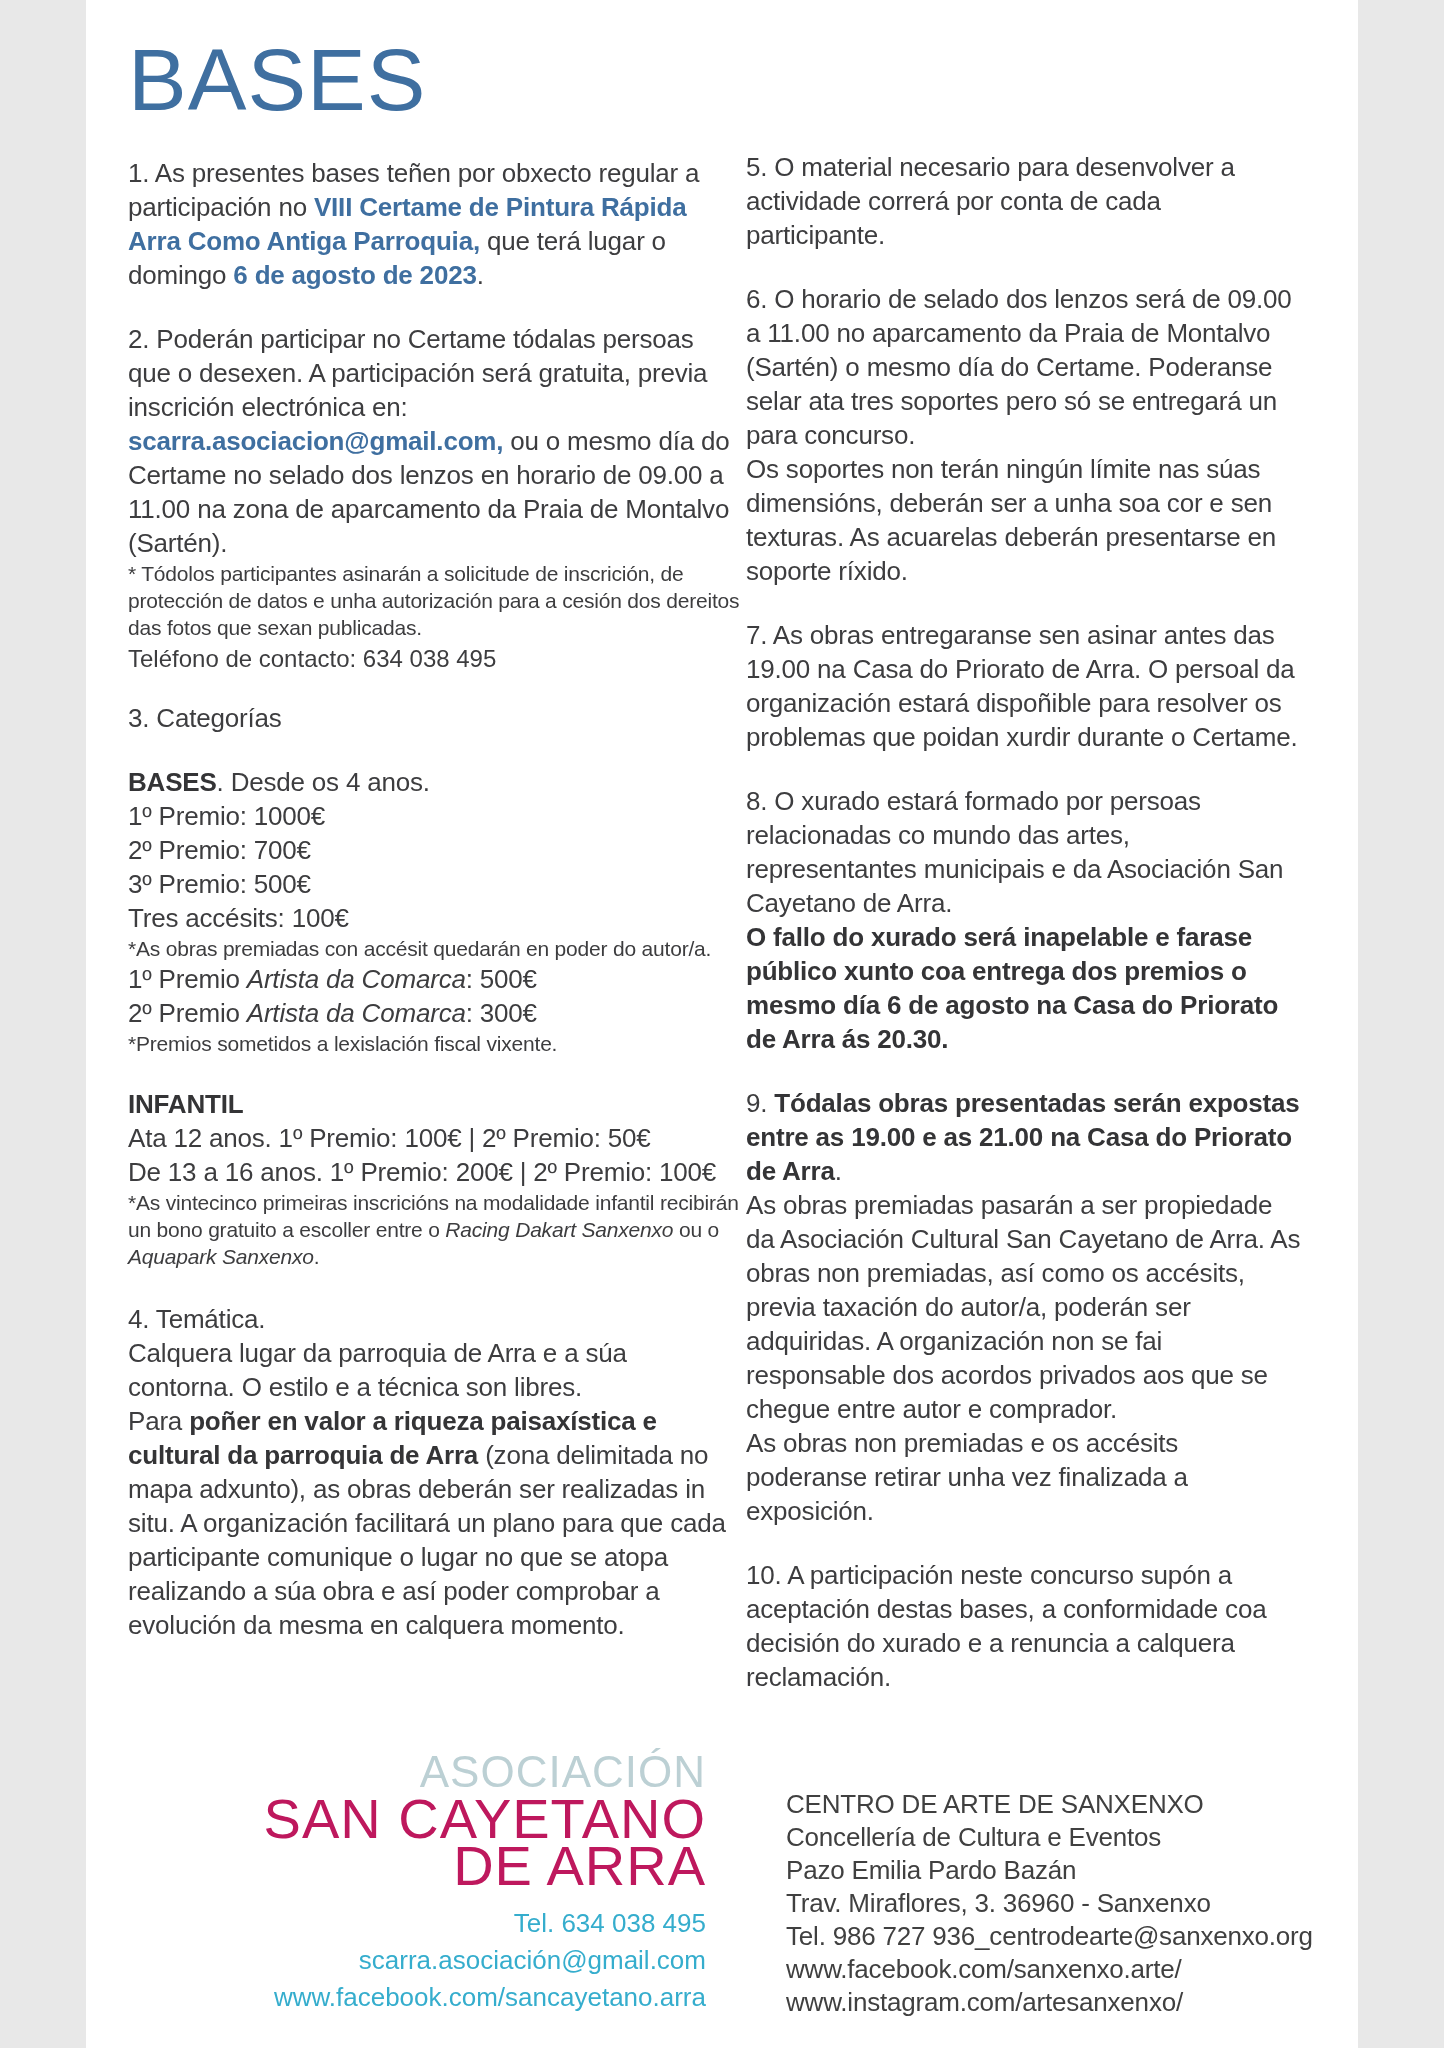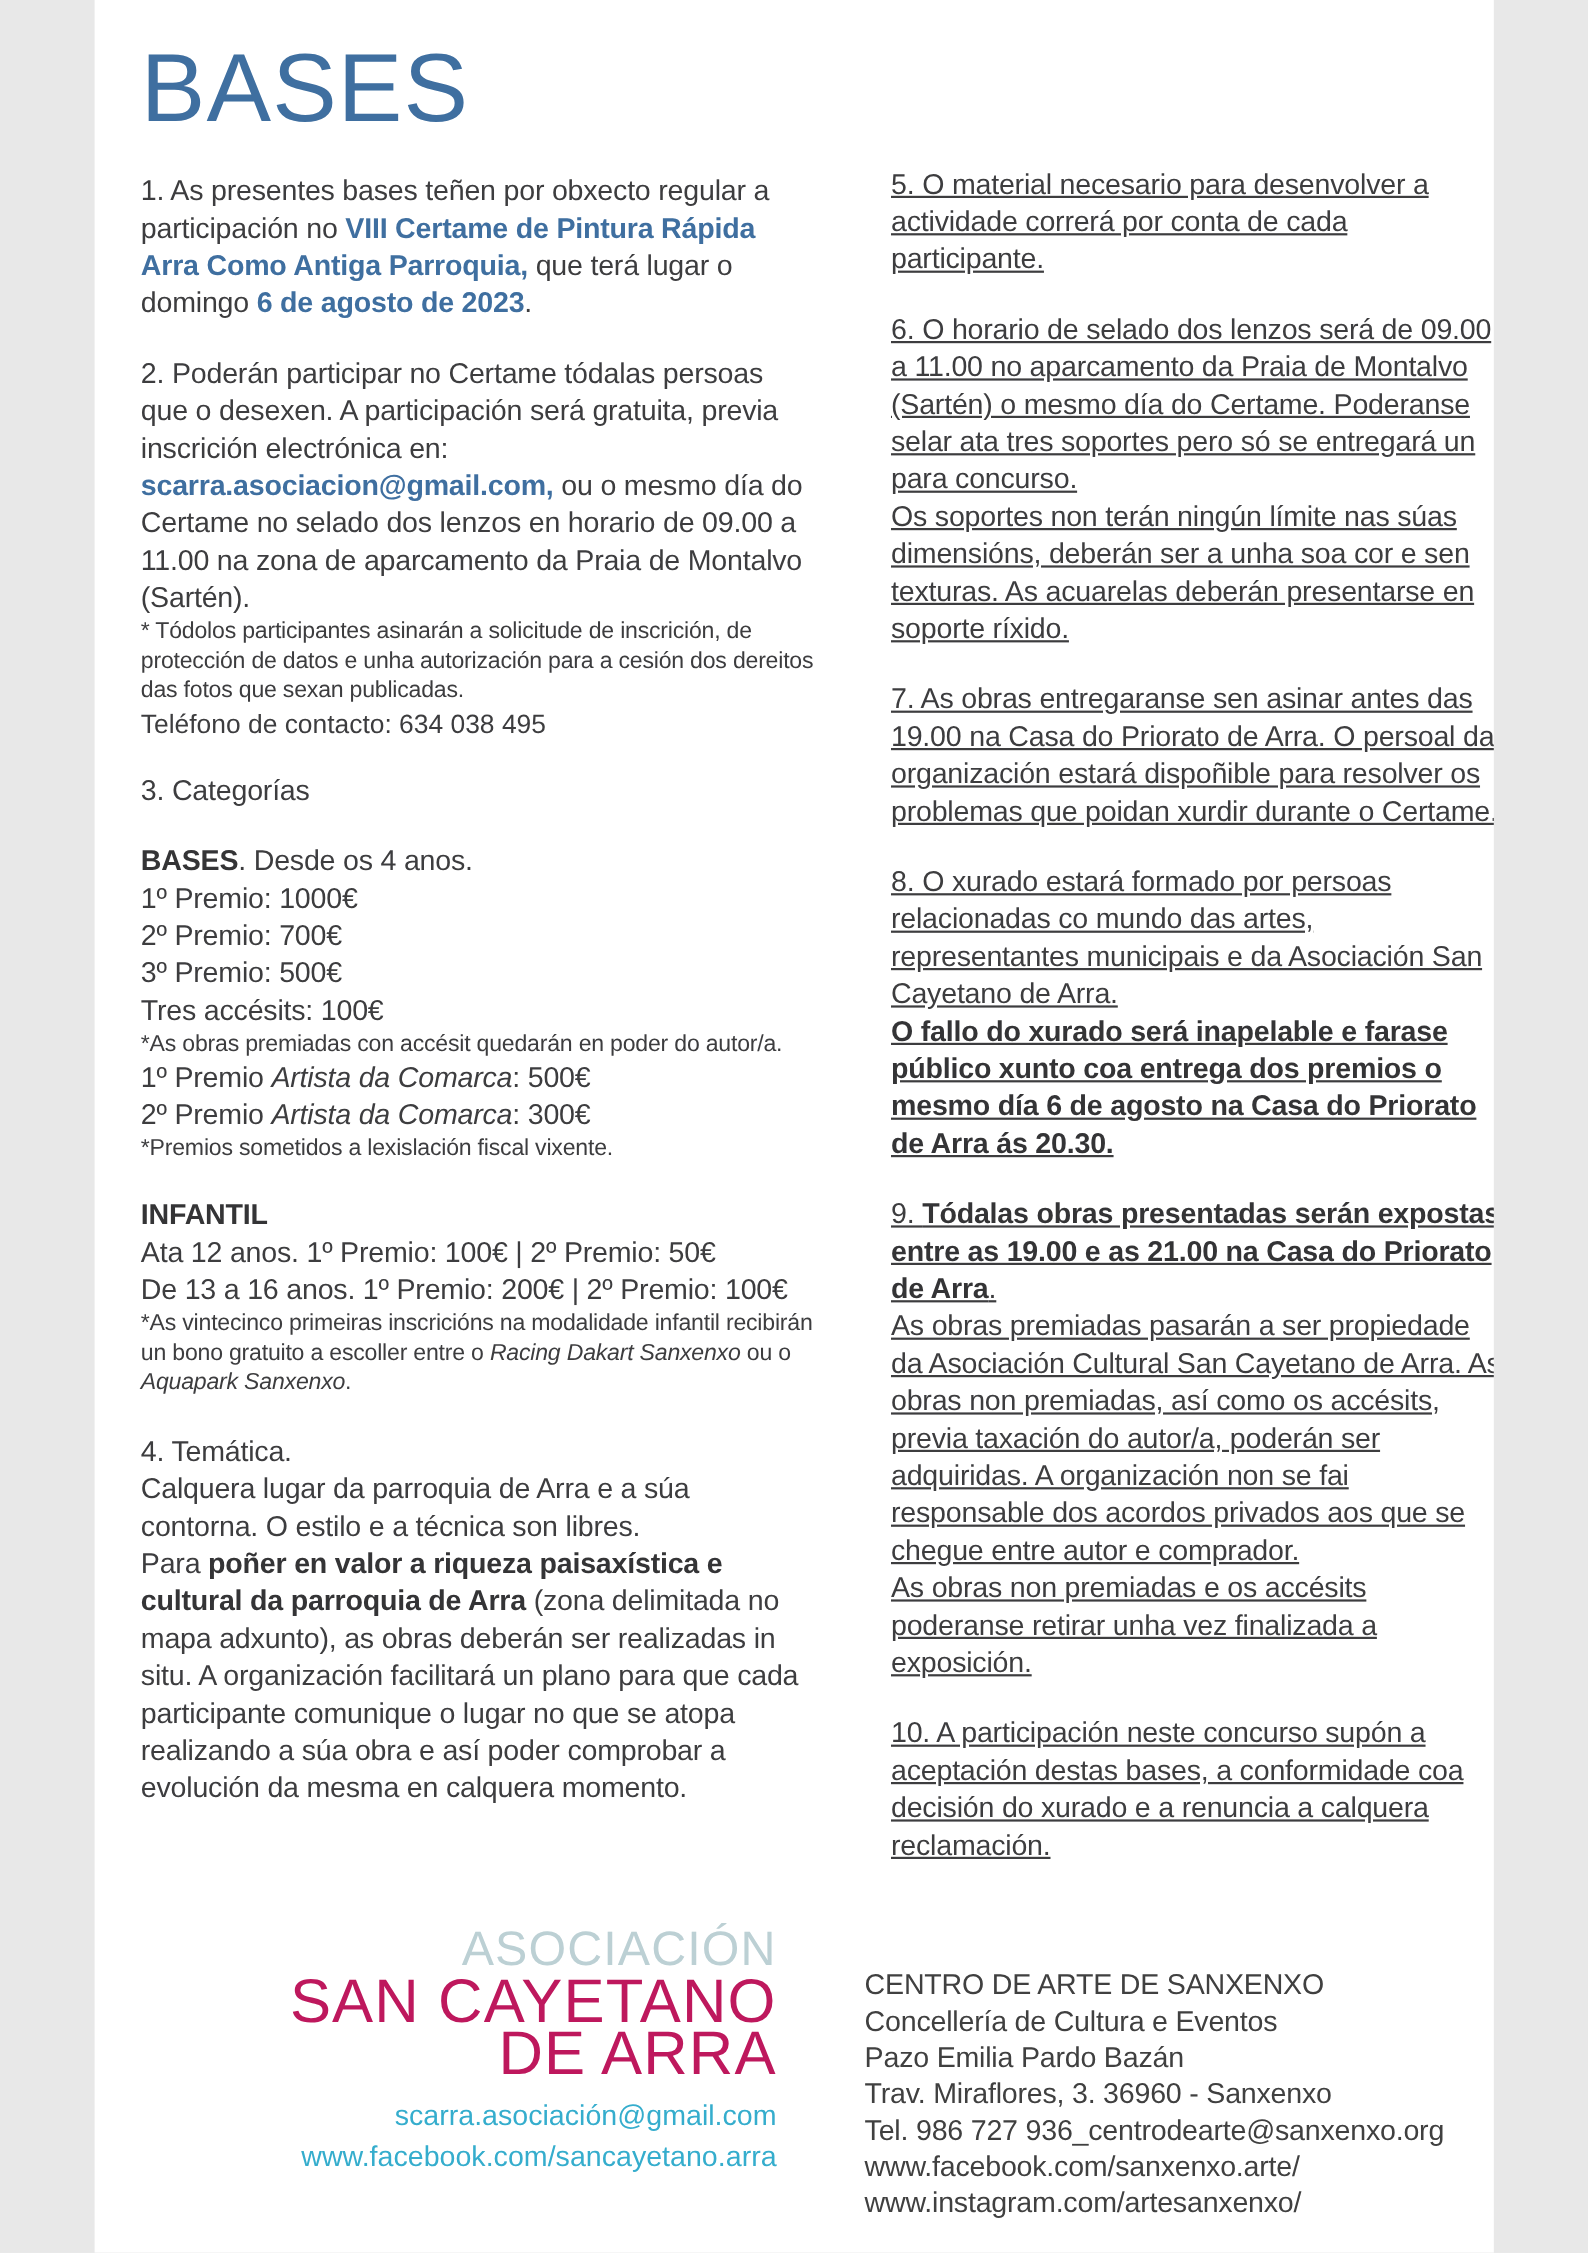--- a/index.html
+++ b/index.html
@@ -2,21 +2,21 @@
 <html><head>
 <meta charset="utf-8">
 <style>
   html,body { margin:0; padding:0; background:#e8e8e8; }
   .page {
     position:relative; width:1272px; height:2048px; background:#ffffff;
     overflow:hidden; font-family:"Liberation Sans", sans-serif; color:#3d3d3f;
     margin:0 auto;
   }
   .col-left  { position:absolute; left:42px;  top:34px;  width:612px; }
-  .col-right { position:absolute; left:724px; top:150px; width:560px;text-decoration:underline; }
+  .col-right { position:absolute; left:660px; top:150px; width:560px; }
 
   .title {
     font-size:88px; line-height:92px; font-weight:400; letter-spacing:1px;
     color:#3f6fa0; margin:0 0 30px 0;
   }
   .body  { font-size:26px; line-height:34px; letter-spacing:-0.2px; margin:0 0 30px 0; }
   .tight { margin-bottom:0; }
   .note  { font-size:21px; line-height:27px; letter-spacing:-0.2px; margin:0; }
   .phone { font-size:24px; line-height:32px; margin:2px 0 26px 0; }
   .line  { font-size:26px; line-height:34px; letter-spacing:-0.2px; }
@@ -92,20 +92,21 @@
     <p class="body">As obras non premiadas e os accésits poderanse retirar unha vez finalizada a exposición.</p>
 
     <p class="body">10. A participación neste concurso supón a aceptación destas bases, a conformidade coa decisión do xurado e a renuncia a calquera reclamación.</p>
   </div>
 
   <div class="logo-block">
     <div class="logo-l1">ASOCIACIÓN</div>
     <div class="logo-l2">SAN CAYETANO</div>
     <div class="logo-l2">DE ARRA</div>
     <div class="logo-contact">
+      <div>Tel. 634 038 495</div>
       <div>scarra.asociación@gmail.com</div>
       <div>www.facebook.com/sancayetano.arra</div>
     </div>
   </div>
 
   <div class="centro">
     <div>CENTRO DE ARTE DE SANXENXO</div>
     <div>Concellería de Cultura e Eventos</div>
     <div>Pazo Emilia Pardo Bazán</div>
     <div>Trav. Miraflores, 3. 36960 - Sanxenxo</div>

